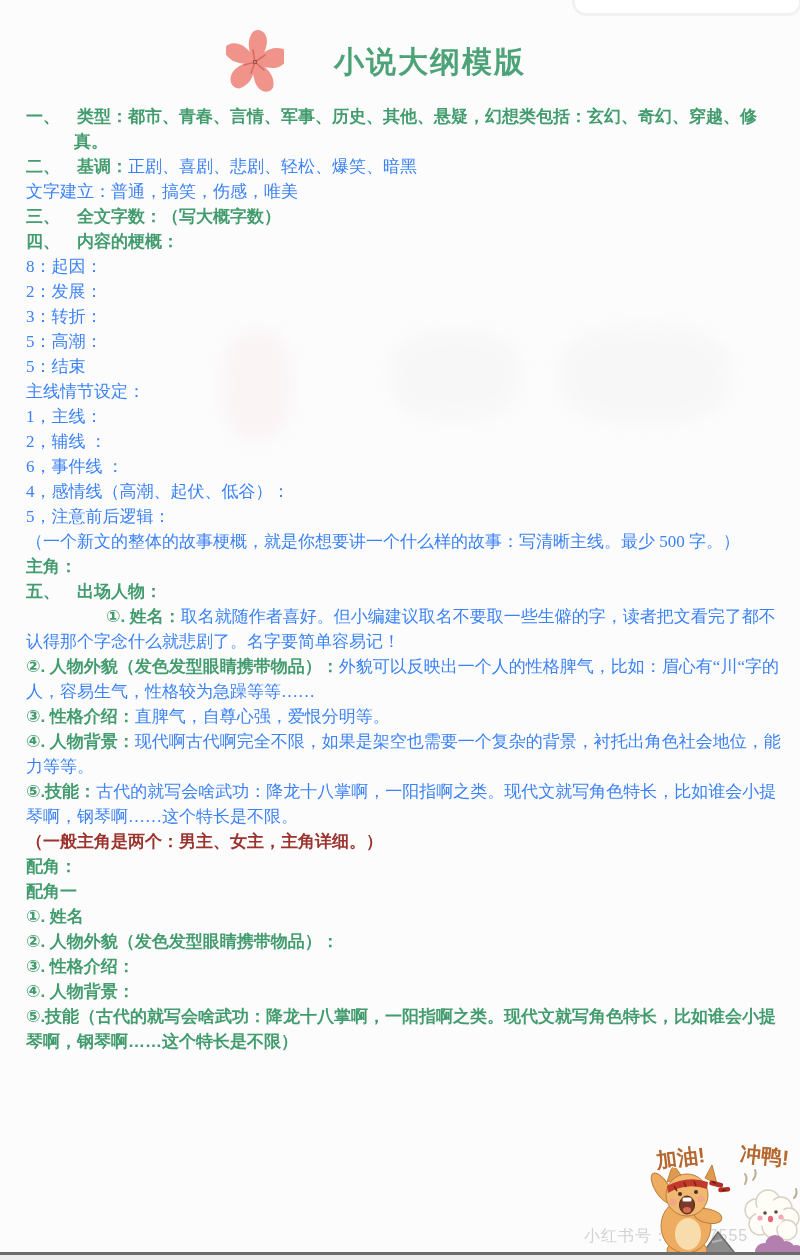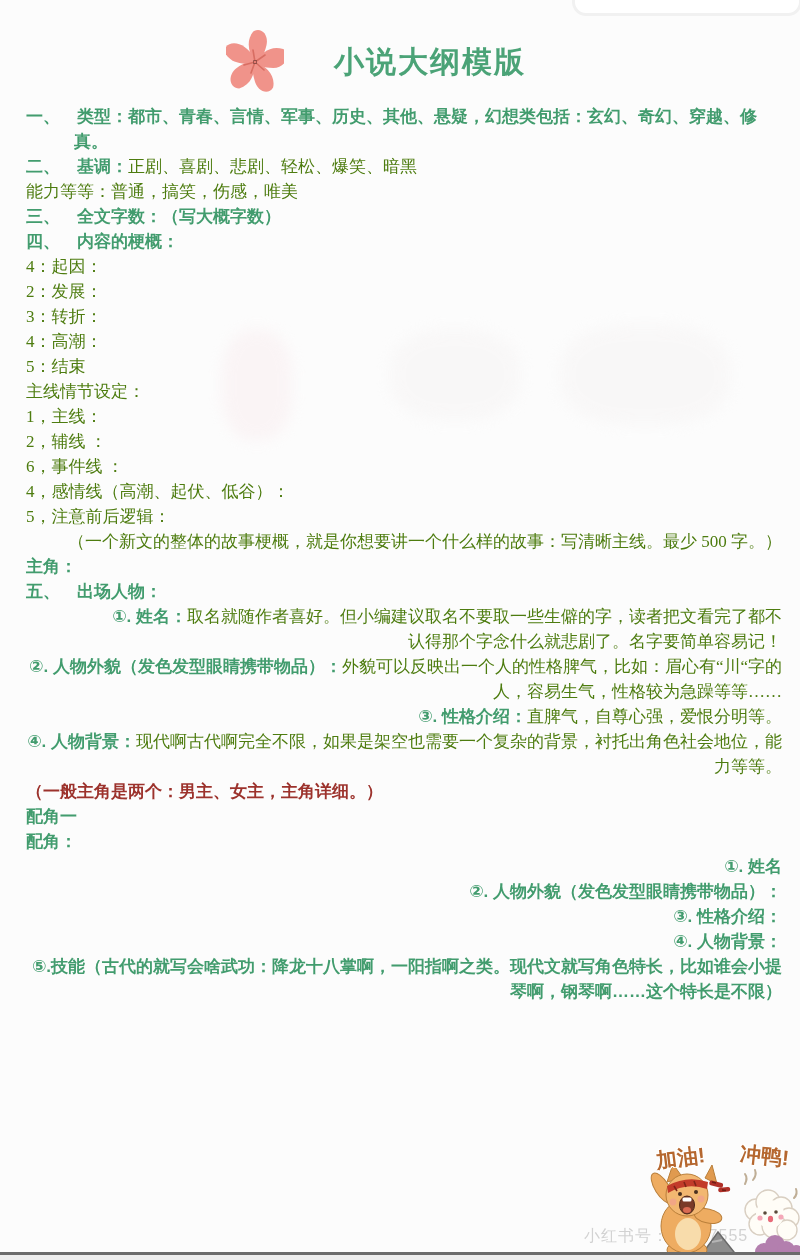--- a/index.html
+++ b/index.html
@@ -27,27 +27,27 @@
     gap:50px;height:76px;margin-bottom:4px;transform:translateX(-28px);
   }
   .flower{width:58px;height:76px;flex:0 0 auto;}
   .page-title{
     font-size:30px;font-weight:bold;color:#4ba377;letter-spacing:2px;
     font-family:"Liberation Sans","DejaVu Sans",sans-serif;
   }
   p.line{margin:0;line-height:25px;font-size:17px;}
   .green{color:#429c6e;font-weight:bold;font-family:"Liberation Sans","DejaVu Sans",sans-serif;}
   .green2{color:#5bb184;font-weight:bold;font-family:"Liberation Sans","DejaVu Sans",sans-serif;}
-  .dark{color:#4d7c0f;}
+  .dark{color:#3b82f6;}
   .red{color:#9c322c;font-weight:bold;font-family:Liberation Serif, serif;}
   .l-num{margin-left:12px;padding-left:48px;text-indent:-48px;}
   .l-plain{margin-left:12px;}
   .l-ind1{margin-left:35px;}
   .l-ind2{margin-left:58px;}
-  .l-flush{margin-left:0;text-align:right;}
+  .l-flush{margin-left:0;}
   .l-first{text-indent:80px;}
   .gap-lg{margin-top:20px;}
   
   .wm-id{
     position:absolute;left:584px;top:1226px;z-index:2;
     font-size:16px;color:#d2d2d2;letter-spacing:1px;white-space:nowrap;
     font-family:"Liberation Sans","DejaVu Sans",sans-serif;
   }
   
   .sticker-wrap{position:absolute;right:0;bottom:3px;width:156px;height:115px;z-index:3;overflow:hidden;}
@@ -97,44 +97,45 @@
         <circle r="2" fill="#e5postcss7b72"></circle>
         <circle r="1.8" fill="#e57b72"></circle>
       </g>
     </svg>
     <div class="page-title">小说大纲模版</div>
   </div>
 
   <main>
       <p class="line l-num"><span class="green">一、　类型：都市、青春、言情、军事、历史、其他、悬疑，幻想类包括：玄幻、奇幻、穿越、修真。</span></p>
       <p class="line l-num"><span class="green">二、　基调：</span><span class="dark">正剧、喜剧、悲剧、轻松、爆笑、暗黑</span></p>
-      <p class="line l-ind2"><span class="dark">能力等等：普通，搞笑，伤感，唯美</span></p>
+      <p class="line l-ind2"><span class="dark">文字建立：普通，搞笑，伤感，唯美</span></p>
       <p class="line l-num"><span class="green">三、　全文字数：（写大概字数）</span></p>
       <p class="line l-num gap-lg"><span class="green">四、　内容的梗概：</span></p>
-      <p class="line l-plain"><span class="dark">4：起因：</span></p>
+      <p class="line l-plain"><span class="dark">8：起因：</span></p>
       <p class="line l-plain"><span class="dark">2：发展：</span></p>
       <p class="line l-plain"><span class="dark">3：转折：</span></p>
-      <p class="line l-plain"><span class="dark">4：高潮：</span></p>
+      <p class="line l-plain"><span class="dark">5：高潮：</span></p>
       <p class="line l-plain"><span class="dark">5：结束</span></p>
       <p class="line l-plain"><span class="dark">主线情节设定：</span></p>
       <p class="line l-plain"><span class="dark">1，主线：</span></p>
       <p class="line l-plain"><span class="dark">2，辅线 ：</span></p>
       <p class="line l-plain"><span class="dark">6，事件线 ：</span></p>
       <p class="line l-plain"><span class="dark">4，感情线（高潮、起伏、低谷）：</span></p>
       <p class="line l-plain"><span class="dark">5，注意前后逻辑：</span></p>
       <p class="line l-flush"><span class="dark">（一个新文的整体的故事梗概，就是你想要讲一个什么样的故事：写清晰主线。最少 500 字。）</span></p>
       <p class="line l-ind1"><span class="green">主角：</span></p>
       <p class="line l-num gap-lg"><span class="green">五、　出场人物：</span></p>
       <p class="line l-flush l-first"><span class="green">①. 姓名：</span><span class="dark">取名就随作者喜好。但小编建议取名不要取一些生僻的字，读者把文看完了都不认得那个字念什么就悲剧了。名字要简单容易记！</span></p>
       <p class="line l-flush"><span class="green">②. 人物外貌（发色发型眼睛携带物品）：</span><span class="dark">外貌可以反映出一个人的性格脾气，比如：眉心有“川“字的人，容易生气，性格较为急躁等等……</span></p>
       <p class="line l-flush"><span class="green">③. 性格介绍：</span><span class="dark">直脾气，自尊心强，爱恨分明等。</span></p>
       <p class="line l-flush"><span class="green">④. 人物背景：</span><span class="dark">现代啊古代啊完全不限，如果是架空也需要一个复杂的背景，衬托出角色社会地位，能力等等。</span></p>
+      <p class="line l-flush"><span class="green">⑤.技能：</span><span class="dark">古代的就写会啥武功：降龙十八掌啊，一阳指啊之类。现代文就写角色特长，比如谁会小提琴啊，钢琴啊……这个特长是不限。</span></p>
       <p class="line l-plain"><span class="red">（一般主角是两个：男主、女主，主角详细。）</span></p>
+      <p class="line l-plain"><span class="green">配角：</span></p>
       <p class="line l-ind1"><span class="green">配角一</span></p>
-      <p class="line l-plain"><span class="green">配角：</span></p>
       <p class="line l-flush"><span class="green">①. 姓名</span></p>
       <p class="line l-flush"><span class="green">②. 人物外貌（发色发型眼睛携带物品）：</span></p>
       <p class="line l-flush"><span class="green">③. 性格介绍：</span></p>
       <p class="line l-flush"><span class="green">④. 人物背景：</span></p>
       <p class="line l-flush"><span class="green">⑤.技能（古代的就写会啥武功：降龙十八掌啊，一阳指啊之类。现代文就写角色特长，比如谁会小提琴啊，钢琴啊……这个特长是不限）</span></p>
     </main>
 </div>
 
 <div class="wm-id">小红书号：40737555</div>
 

